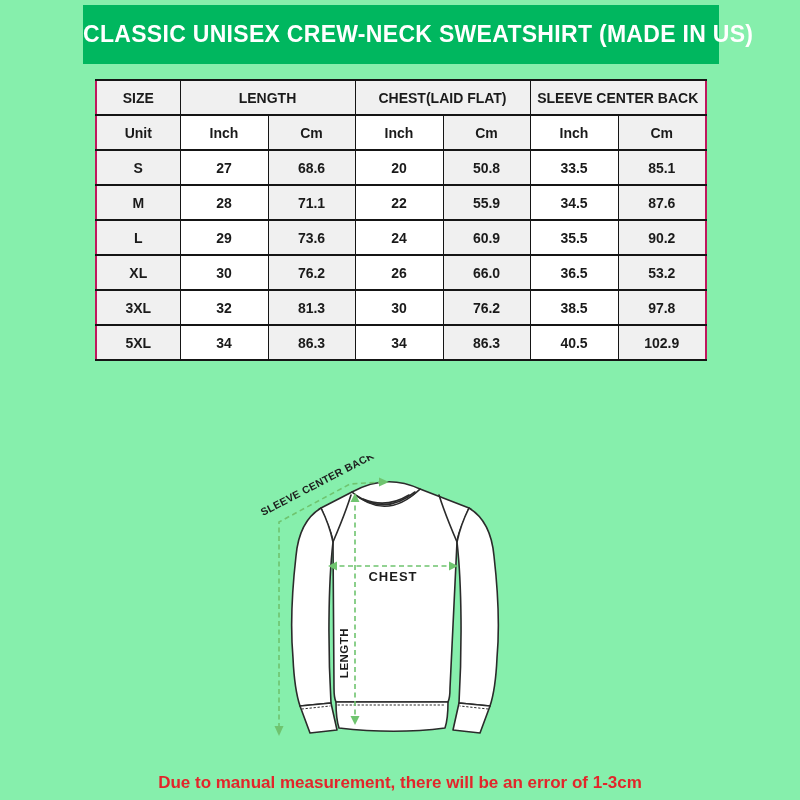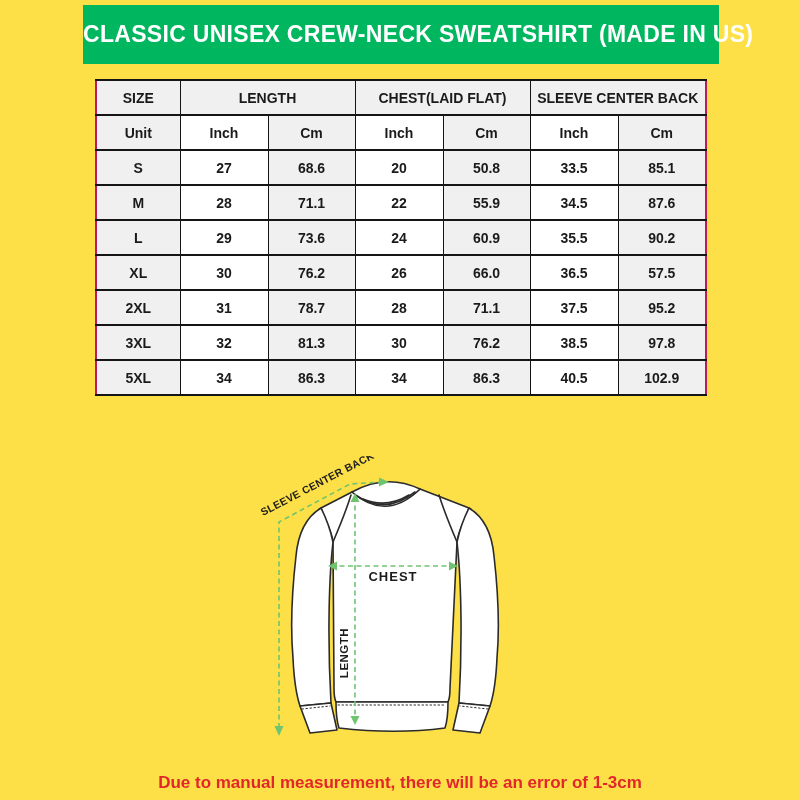--- a/index.html
+++ b/index.html
@@ -1,17 +1,17 @@
 <!DOCTYPE html>
 <html><head>
 <meta charset="utf-8">
 <style>
   html,body{margin:0;padding:0;background:#ffffff;}
   body{width:800px;height:800px;font-family:"Liberation Sans",sans-serif;position:relative;}
-  .stage{position:absolute;inset:0;width:800px;height:800px;background:#fde047;overflow:hidden;}
+  .stage{position:absolute;inset:0;width:800px;height:800px;background:#86efac;overflow:hidden;}
 
   
   .banner{
     position:absolute;left:83px;top:5px;width:636px;height:59px;
     background:#00b75f;color:#ffffff;
     font-weight:bold;font-size:23px;letter-spacing:.3px;
     text-align:center;line-height:59px;white-space:nowrap;
   }
 
   
@@ -104,30 +104,21 @@
           <td class="col-inch">35.5</td>
           <td class="col-cm">90.2</td>
         </tr>
         <tr>
           <th class="col-size">XL</th>
           <td class="col-inch">30</td>
           <td class="col-cm">76.2</td>
           <td class="col-inch">26</td>
           <td class="col-cm">66.0</td>
           <td class="col-inch">36.5</td>
-          <td class="col-cm">57.5</td>
-        </tr>
-        <tr>
-          <th class="col-size">2XL</th>
-          <td class="col-inch">31</td>
-          <td class="col-cm">78.7</td>
-          <td class="col-inch">28</td>
-          <td class="col-cm">71.1</td>
-          <td class="col-inch">37.5</td>
-          <td class="col-cm">95.2</td>
+          <td class="col-cm">53.2</td>
         </tr>
         <tr>
           <th class="col-size">3XL</th>
           <td class="col-inch">32</td>
           <td class="col-cm">81.3</td>
           <td class="col-inch">30</td>
           <td class="col-cm">76.2</td>
           <td class="col-inch">38.5</td>
           <td class="col-cm">97.8</td>
         </tr>

